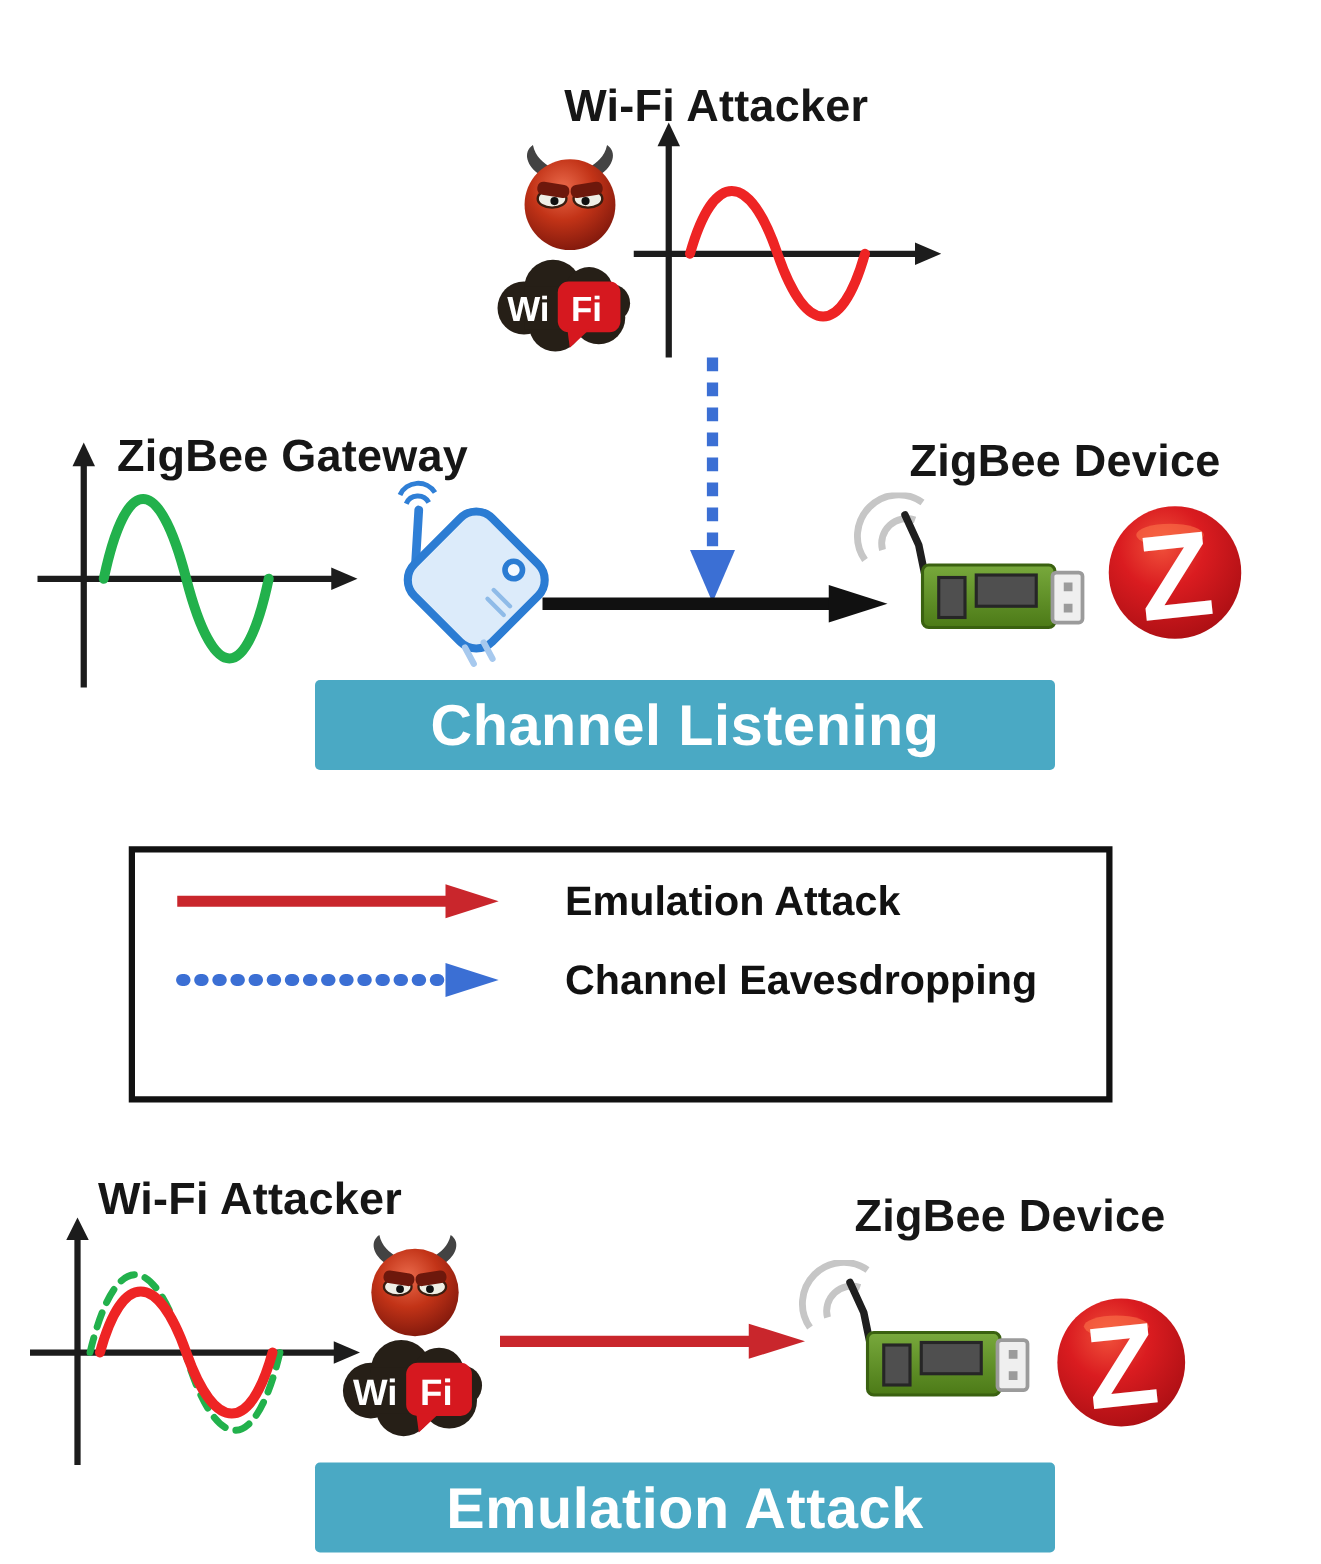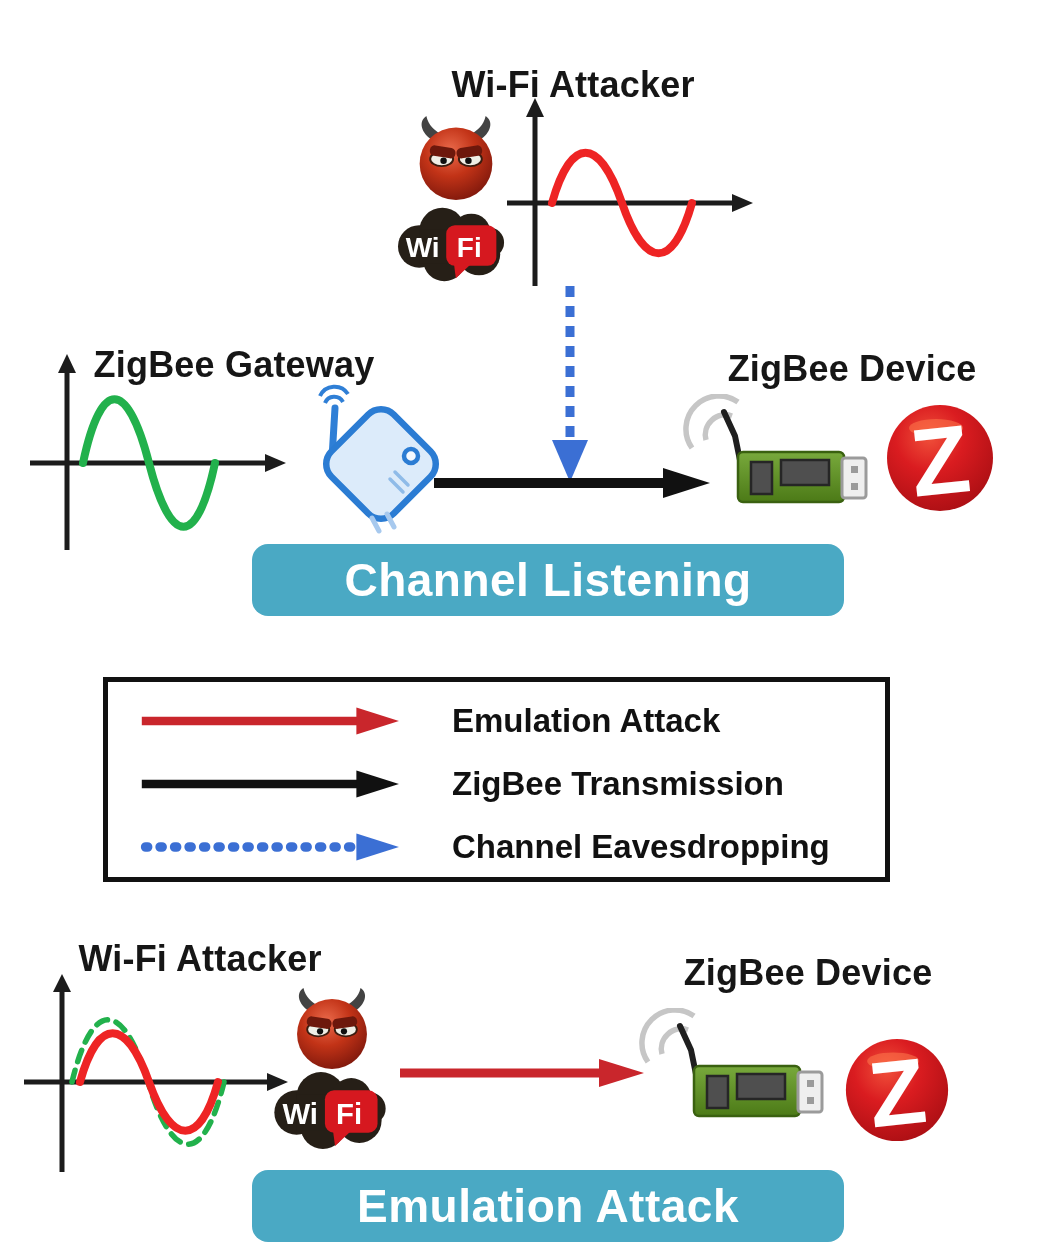--- a/index.html
+++ b/index.html
@@ -7,21 +7,21 @@
     position:relative;width:1057px;height:1251px;background:#ffffff;overflow:hidden;
     font-family:"Liberation Sans",sans-serif;
   }
   .abs{position:absolute;}
   .title{
     position:absolute;width:320px;text-align:center;
     font-size:36px;font-weight:700;color:#161616;letter-spacing:0.2px;white-space:nowrap;
   }
   .banner{
     position:absolute;left:252px;width:592px;height:72px;
-    background:#4aa9c4;border-radius:16px;
+    background:#4aa9c4;border-radius:4px;
     color:#ffffff;font-size:46px;font-weight:700;text-align:center;line-height:72px;
     letter-spacing:0.5px;
   }
   .legend-box{
     position:absolute;left:103px;top:677px;width:787px;height:205px;
     border:5px solid #111111;background:#ffffff;box-sizing:border-box;
     padding-top:7px;
   }
   .legend-row{display:flex;align-items:center;height:63px;padding-left:28px;}
   .legend-label{margin-left:26px;font-size:33px;font-weight:700;color:#111111;white-space:nowrap;}
@@ -152,27 +152,20 @@
   <div class="legend-box">
     <div class="legend-row">
       <svg width="290" height="40" viewBox="0 0 300 40">
         <line x1="6" y1="20" x2="232" y2="20" stroke="#c9262c" stroke-width="9"></line>
         <polygon points="228,6 228,34 272,20" fill="#c9262c"></polygon>
       </svg>
       <span class="legend-label">Emulation Attack</span>
     </div>
     <div class="legend-row">
       <svg width="290" height="40" viewBox="0 0 300 40">
-        <line x1="6" y1="20" x2="232" y2="20" stroke="#111111" stroke-width="9"></line>
-        <polygon points="228,6 228,34 272,20" fill="#111111"></polygon>
-      </svg>
-      <span class="legend-label">ZigBee Transmission</span>
-    </div>
-    <div class="legend-row">
-      <svg width="290" height="40" viewBox="0 0 300 40">
         <line x1="10" y1="20" x2="228" y2="20" stroke="#3b6fd4" stroke-width="10" stroke-dasharray="2 13" stroke-linecap="round"></line>
         <polygon points="228,6 228,34 272,20" fill="#3b6fd4"></polygon>
       </svg>
       <span class="legend-label">Channel Eavesdropping</span>
     </div>
   </div>
 
   <div class="title" style="left:40px;top:938px;">Wi-Fi Attacker</div>
 
   <svg class="abs" style="left:14px;top:972px;" width="300" height="210" viewBox="0 0 300 210">

